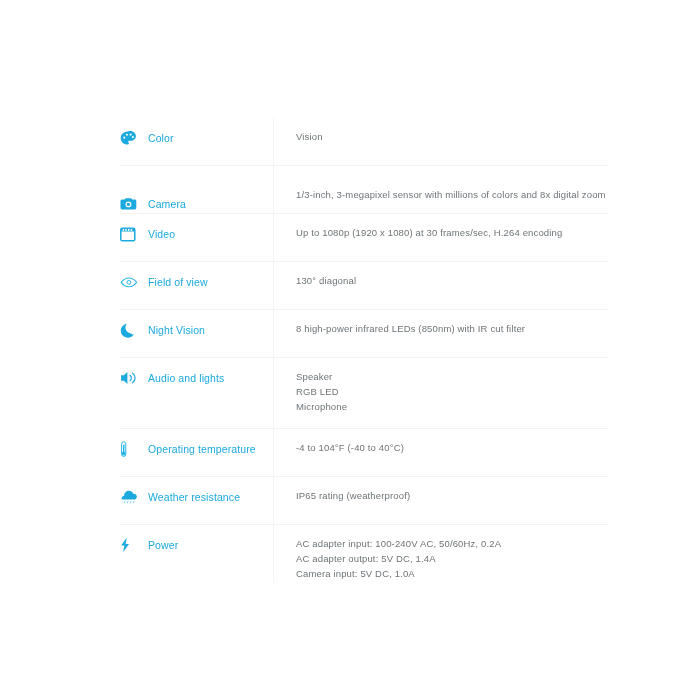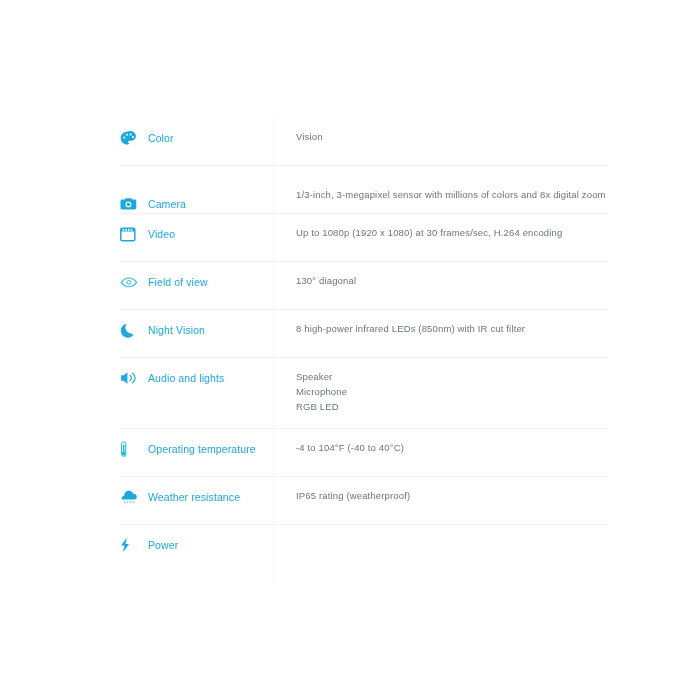--- a/index.html
+++ b/index.html
@@ -195,22 +195,22 @@
         <svg width="18" height="14" viewBox="0 0 18 14">
           <path d="M7.4 1.1L3.8 4.2H1.1v5.6h2.7l3.6 3.1V1.1z" fill="#1ca9dd"></path>
           <path d="M10 4.3c0.9 0.8 1.4 1.8 1.4 2.7s-0.5 1.9-1.4 2.7" fill="none" stroke="#1ca9dd" stroke-width="1.2" stroke-linecap="round"></path>
           <path d="M12.6 2.2c1.6 1.3 2.5 3 2.5 4.8s-0.9 3.5-2.5 4.8" fill="none" stroke="#1ca9dd" stroke-width="1.2" stroke-linecap="round"></path>
         </svg>
       </span>
       <span class="row-label">Audio and lights</span>
     </div>
     <div class="row-value-cell">
       <div class="value-line">Speaker</div>
+      <div class="value-line">RGB LED</div>
       <div class="value-line">Microphone</div>
-      <div class="value-line">RGB LED</div>
     </div>
   </div>
 
   <div class="spec-row row-temp">
     <div class="row-label-cell">
       <span class="row-icon">
         <svg width="8" height="17" viewBox="0 0 8 17">
           <rect x="1.6" y="0.8" width="4.2" height="14.6" rx="2.1" fill="none" stroke="#29b6e5" stroke-width="1"></rect>
           <rect x="3" y="3.4" width="1.5" height="8.4" rx="0.75" fill="#29b6e5"></rect>
           <circle cx="3.7" cy="12.5" r="2" fill="#29b6e5"></circle>
@@ -240,15 +240,20 @@
 
   <div class="spec-row row-power">
     <div class="row-label-cell">
       <span class="row-icon">
         <svg width="11" height="16" viewBox="0 0 11 16">
           <path d="M6.8 0.6L1.1 8.6h3.3l-1.3 6.6 5.9-8.3H5.6l1.2-6.3z" fill="#1ca9dd"></path>
         </svg>
       </span>
       <span class="row-label">Power</span>
     </div>
+    <div class="row-value-cell">
+      <div class="value-line">AC adapter input: 100-240V AC, 50/60Hz, 0.2A</div>
+      <div class="value-line">AC adapter output: 5V DC, 1.4A</div>
+      <div class="value-line">Camera input: 5V DC, 1.0A</div>
+    </div>
   </div>
 
 </div>
 
 </body></html>

